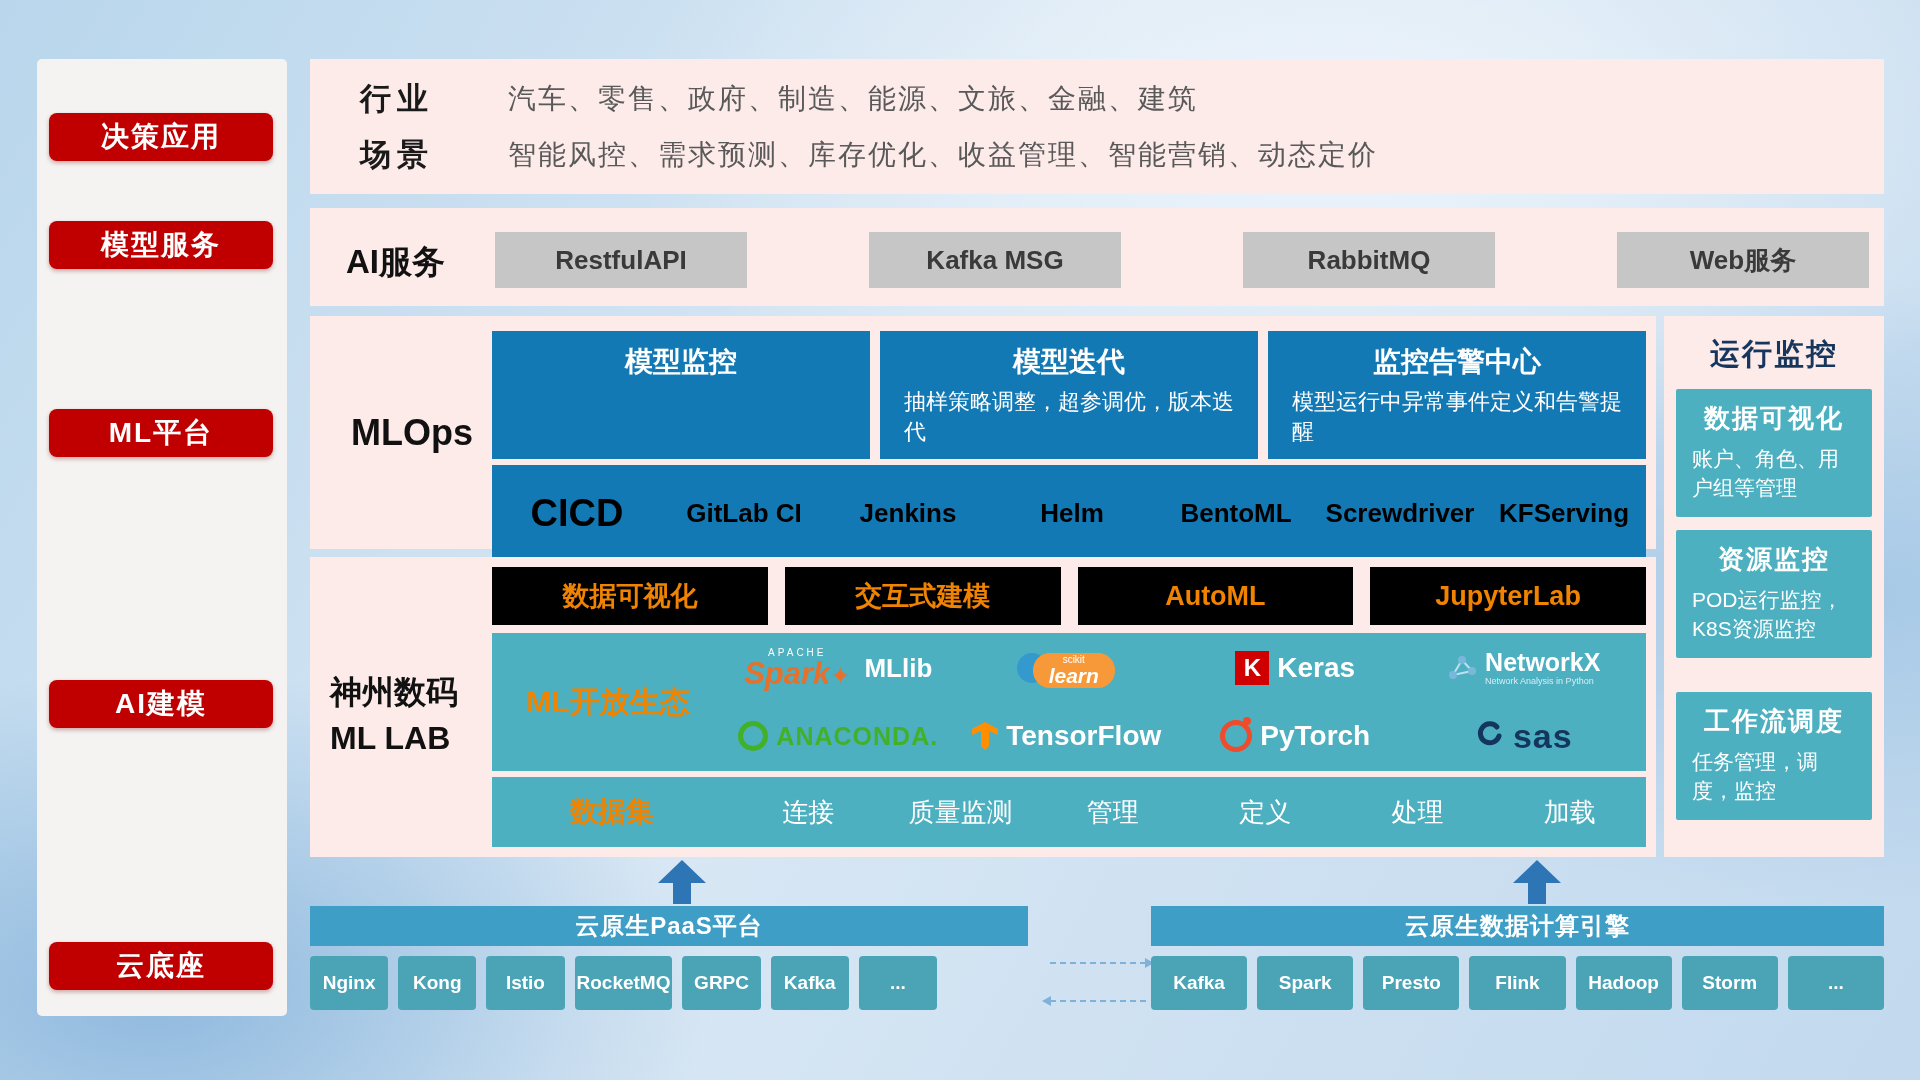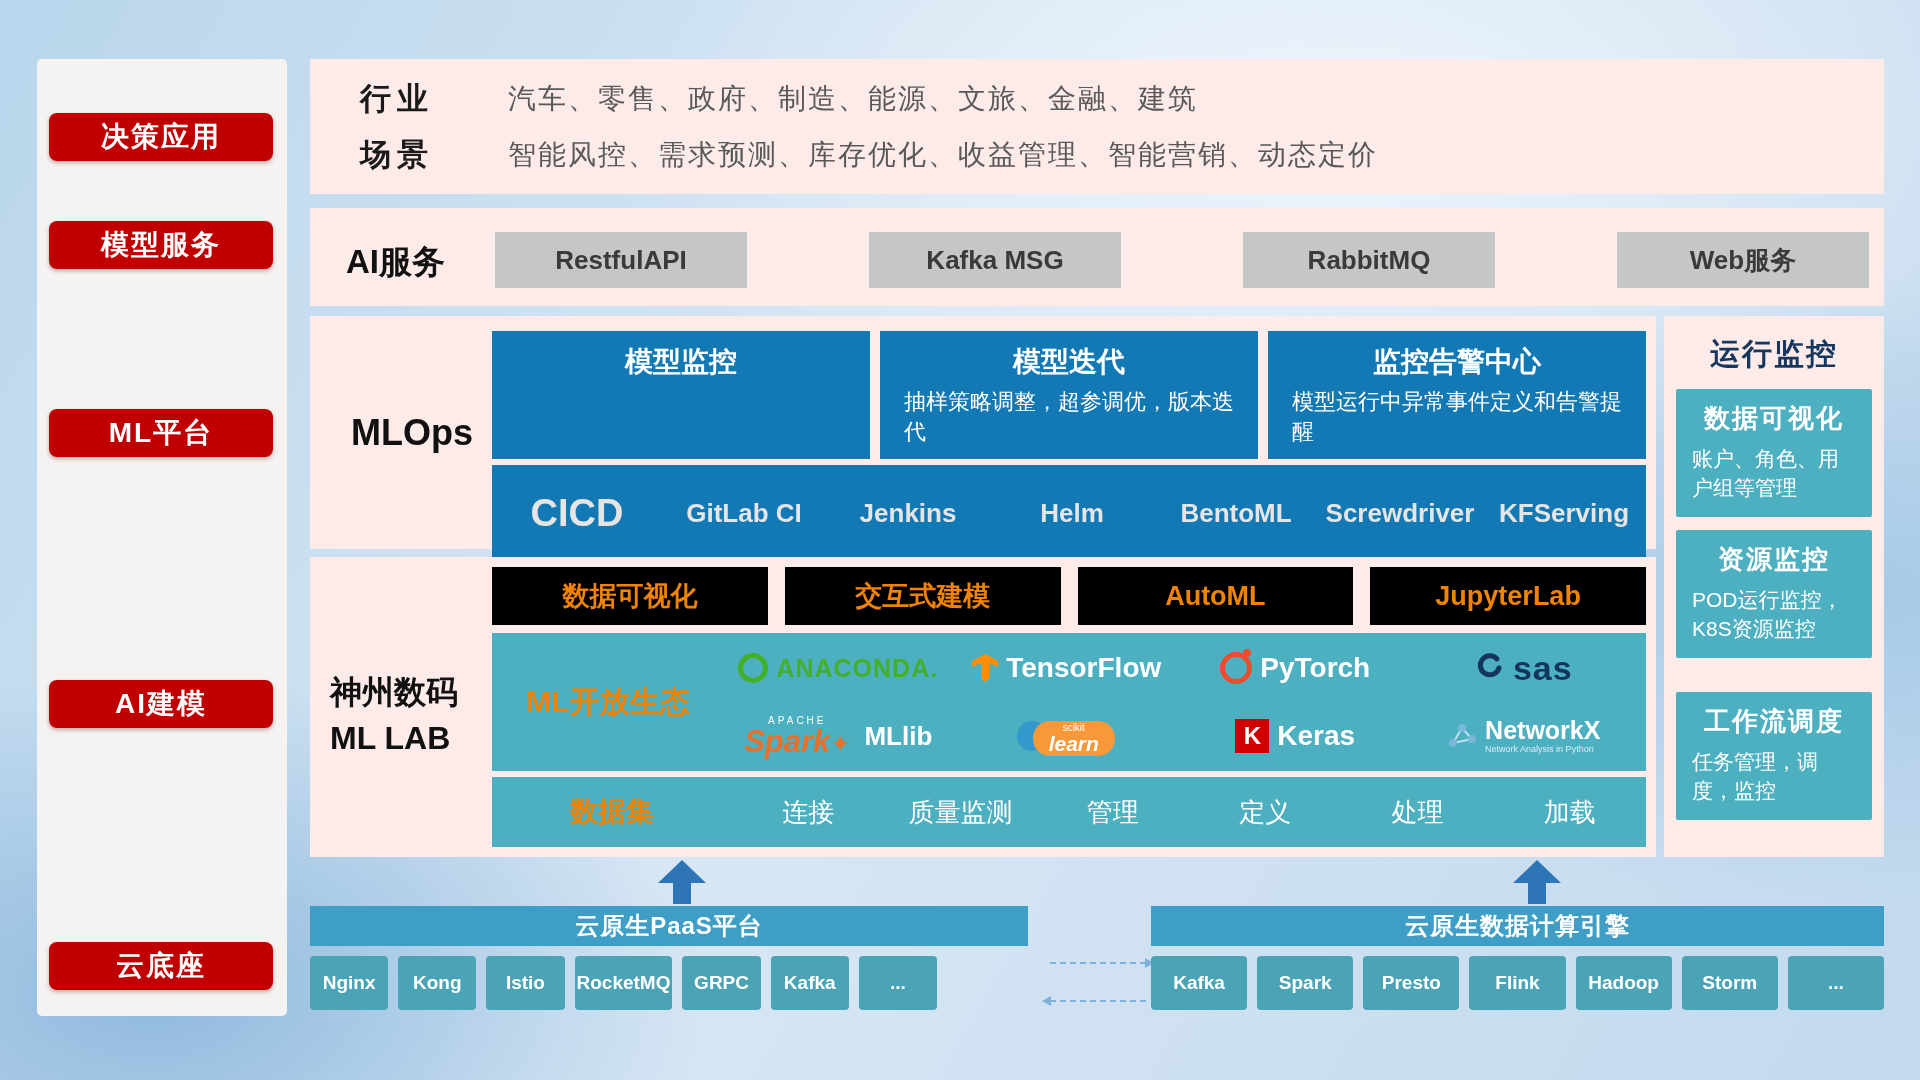--- a/index.html
+++ b/index.html
@@ -31,21 +31,21 @@
   
   .sec-label{position:absolute;font-weight:bold;color:#111;}
   .ai-label{left:36px;top:32px;font-size:33px;}
   .gray-chip{position:absolute;top:24px;width:252px;height:56px;background:#c7c6c6;color:#3a3a3a;
     font-size:26px;font-weight:bold;display:flex;align-items:center;justify-content:center;}
   
   .mlops-label{left:41px;top:96px;font-size:36px;}
   .blue-card{position:absolute;top:15px;width:378px;height:128px;background:#1279b5;color:#fff;}
   .blue-card .bc-title{text-align:center;font-size:28px;font-weight:bold;margin-top:12px;}
   .blue-card .bc-desc{font-size:22px;line-height:1.35;padding:6px 24px 0 24px;}
-  .cicd{position:absolute;left:182px;top:149px;width:1154px;height:97px;background:#1279b5;color:#e5e5e5;
+  .cicd{position:absolute;left:182px;top:149px;width:1154px;height:97px;background:#1279b5;color:#000000;
     display:flex;align-items:center;}
   .cicd-label{width:170px;text-align:center;font-size:38px;font-weight:bold;}
   .cicd-item{flex:1;text-align:center;font-size:26px;font-weight:600;}
   
   .mllab-label{left:20px;top:112px;font-size:32px;line-height:1.45;}
   .tools{position:absolute;left:182px;top:10px;width:1154px;height:58px;display:flex;gap:17px;}
   .tool-chip{flex:1;background:#000000;color:#f08300;font-size:27px;font-weight:bold;
     display:flex;align-items:center;justify-content:center;}
   .eco{position:absolute;left:182px;top:76px;width:1154px;height:138px;background:#4cb0c0;display:flex;align-items:center;}
   .eco-label{width:232px;text-align:center;color:#f08300;font-weight:bold;font-size:30px;}
@@ -163,42 +163,20 @@
     <div class="tool-chip">交互式建模</div>
     <div class="tool-chip">AutoML</div>
     <div class="tool-chip">JupyterLab</div>
   </div>
 
   <div class="eco">
     <div class="eco-label">ML开放生态</div>
     <div class="eco-rows">
       <div class="eco-row">
         <div class="logo">
-          <span class="ana-ring"></span>
-          <span class="ana-text">ANACONDA.</span>
-        </div>
-        <div class="logo">
-          <svg width="26" height="28" viewBox="0 0 26 28">
-            <polygon points="13,0 26,7 26,13 17,9 17,24 13,28 9,24 9,9 0,13 0,7" fill="#ff8f00"></polygon>
-          </svg>
-          <span class="white-logo-text">TensorFlow</span>
-        </div>
-        <div class="logo">
-          <span class="pt-icon"></span>
-          <span class="white-logo-text">PyTorch</span>
-        </div>
-        <div class="logo">
-          <svg width="30" height="30" viewBox="0 0 30 30">
-            <path d="M22 6 A9.5 9.5 0 1 0 24 15" fill="none" stroke="#14355e" stroke-width="5" stroke-linecap="round"></path>
-          </svg>
-          <span class="sas-text">sas</span>
-        </div>
-      </div>
-      <div class="eco-row">
-        <div class="logo">
           <span class="spark-wrap">
             <span class="apache">APACHE</span>
             <span class="spark-name"><span>Spark</span><span class="spark-star">✦</span></span>
           </span>
           <span class="mllib">MLlib</span>
         </div>
         <div class="logo">
           <span class="skl">
             <span class="skl-circle"></span>
             <span class="skl-pill">
@@ -221,20 +199,42 @@
             <circle cx="6" cy="22" r="4" fill="#7ab8d9"></circle>
             <circle cx="15" cy="7" r="4" fill="#7ab8d9"></circle>
             <circle cx="25" cy="18" r="4" fill="#7ab8d9"></circle>
           </svg>
           <span class="nx-col">
             <span class="nx-name">NetworkX</span>
             <span class="nx-sub">Network Analysis in Python</span>
           </span>
         </div>
       </div>
+      <div class="eco-row">
+        <div class="logo">
+          <span class="ana-ring"></span>
+          <span class="ana-text">ANACONDA.</span>
+        </div>
+        <div class="logo">
+          <svg width="26" height="28" viewBox="0 0 26 28">
+            <polygon points="13,0 26,7 26,13 17,9 17,24 13,28 9,24 9,9 0,13 0,7" fill="#ff8f00"></polygon>
+          </svg>
+          <span class="white-logo-text">TensorFlow</span>
+        </div>
+        <div class="logo">
+          <span class="pt-icon"></span>
+          <span class="white-logo-text">PyTorch</span>
+        </div>
+        <div class="logo">
+          <svg width="30" height="30" viewBox="0 0 30 30">
+            <path d="M22 6 A9.5 9.5 0 1 0 24 15" fill="none" stroke="#14355e" stroke-width="5" stroke-linecap="round"></path>
+          </svg>
+          <span class="sas-text">sas</span>
+        </div>
+      </div>
     </div>
   </div>
 
   <div class="dataset">
     <div class="ds-label">数据集</div>
     <div class="ds-item">连接</div>
     <div class="ds-item">质量监测</div>
     <div class="ds-item">管理</div>
     <div class="ds-item">定义</div>
     <div class="ds-item">处理</div>

